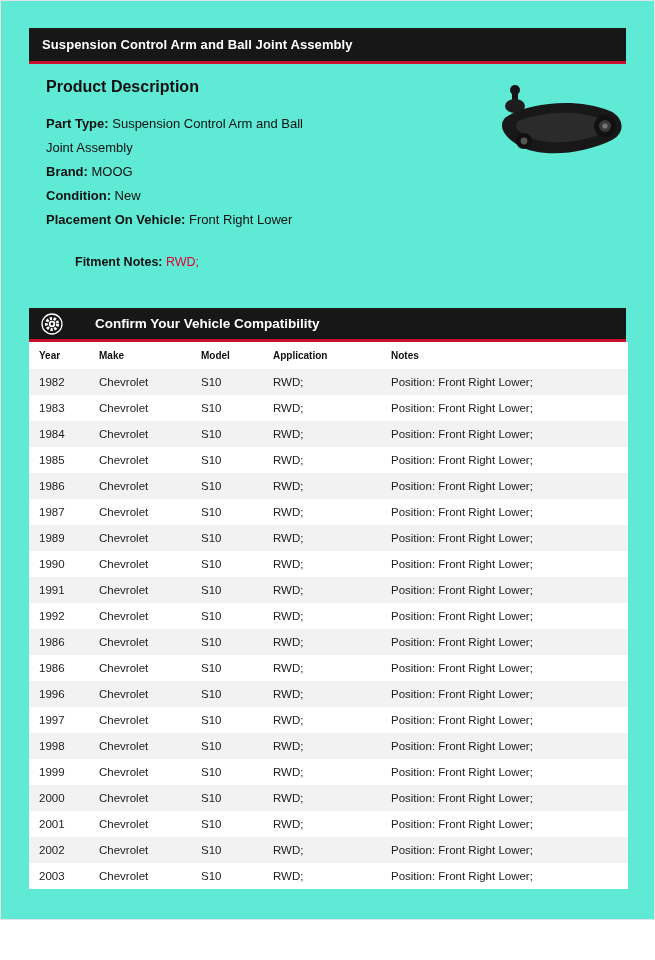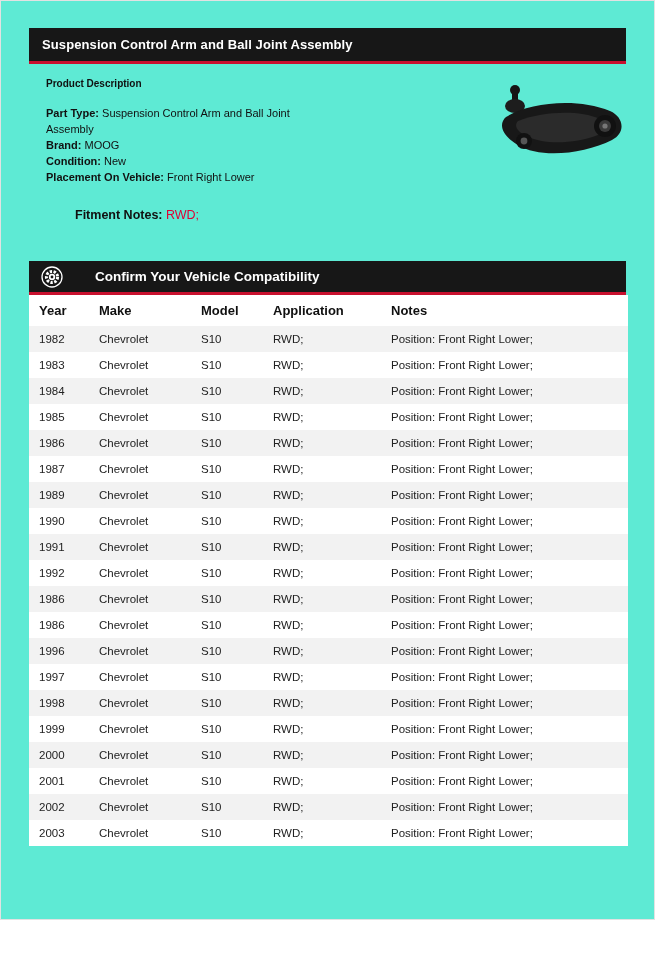--- a/index.html
+++ b/index.html
@@ -9,43 +9,43 @@
 
   .title-bar {
     margin:27px 28px 0 28px;
     background:#171717; color:#fff;
     font-weight:bold; font-size:13px;
     padding:9px 13px;
     border-bottom:3px solid #c8102e;
     letter-spacing:.1px;
   }
 
-  .section-title { margin:14px 0 0 45px; font-size:10px; font-weight:bold; color:#101010; }
-
-  .details { margin:16px 0 0 45px; font-size:11px; color:#111; line-height:16px; }
+  .section-title { margin:14px 0 0 45px; font-size:16px; font-weight:bold; color:#101010; }
+
+  .details { margin:16px 0 0 45px; font-size:13px; color:#111; line-height:24px; }
   .detail-block { max-width:278px; }
   .bold { font-weight:bold; }
 
   .fitment { margin:23px 0 0 45px; font-size:12.5px; color:#111;padding-left:29px; }
   .red { color:#e00034; }
 
   .product-image { position:absolute; top:80px; right:26px; width:140px; height:88px; }
 
   .compat-bar {
     margin:39px 28px 0 28px;
     background:#171717; color:#fff;
     display:flex; align-items:center; gap:32px;
     padding:0 12px; height:34px;
     border-bottom:3px solid #c8102e;
     font-weight:bold; font-size:13.5px;
   }
   .gear-wrap { display:flex; align-items:center; }
 
   table { width:599px; margin:0 28px; border-collapse:collapse; font-size:11.5px; color:#222; table-layout:fixed; }
-  th { text-align:left; font-weight:bold; padding:8px 10px; color:#101010; font-size:13px; background:#fff; }
+  th { text-align:left; font-weight:bold; padding:8px 10px; color:#101010; font-size:10px; background:#fff; }
   td { padding:7px 10px; overflow:hidden; white-space:nowrap; }
   tbody tr:nth-child(odd) { background:#f2f2f2; }
   tbody tr:nth-child(even) { background:#ffffff; }
 </style>
 </head>
 <body>
 
 <div class="page">
 
   <div class="title-bar">

